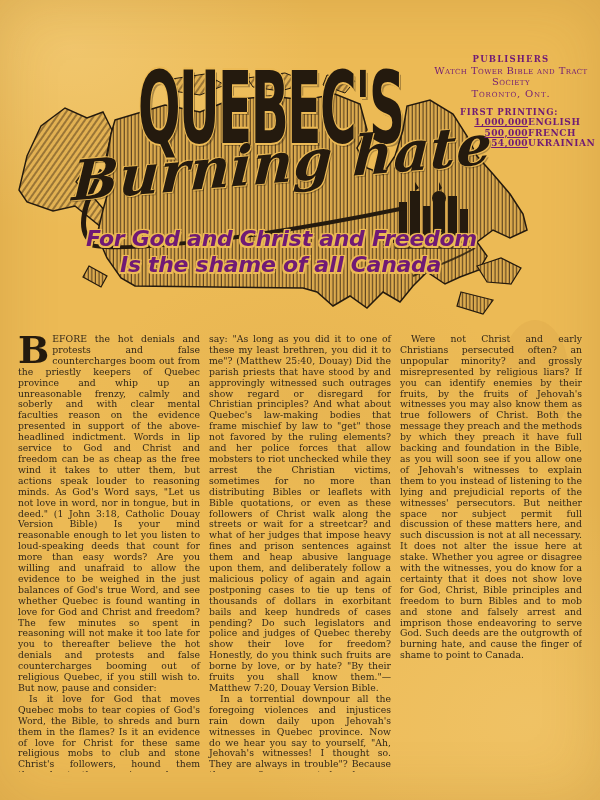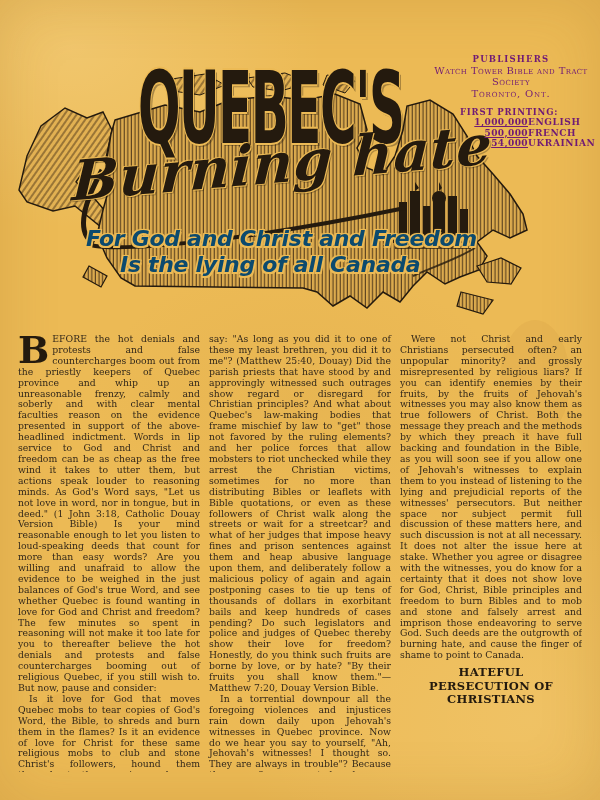--- a/index.html
+++ b/index.html
@@ -33,21 +33,21 @@
       font-family:"DejaVu Sans","Liberation Sans",sans-serif;
       font-weight:bold;font-size:100px;letter-spacing:-3px;color:#241a0e;
       transform:scaleX(.5);transform-origin:left top;white-space:nowrap;
       text-shadow:2px 0 0 #ecba55,-2px 0 0 #ecba55,0 2px 0 #ecba55,0 -2px 0 #ecba55,4px 3px 0 rgba(36,26,14,.35);}
   #script-title{position:absolute;left:74px;top:148px;
       font-style:italic;font-weight:bold;font-size:55px;color:#241a0e;white-space:nowrap;
       transform:rotate(-5deg) skewX(-8deg);transform-origin:left top;letter-spacing:1px;
       text-shadow:1px 1px 0 #ecba55,-1px -1px 0 #ecba55,2px 2px 0 rgba(36,26,14,.3);}
   #flourish{position:absolute;left:60px;top:150px;width:360px;height:110px;}
   .subtitle{position:absolute;font-family:"DejaVu Sans","Liberation Sans",sans-serif;
-      font-style:italic;font-weight:bold;color:#0c4a6e;white-space:nowrap;letter-spacing:-.3px;
+      font-style:italic;font-weight:bold;color:#701a75;white-space:nowrap;letter-spacing:-.3px;
       text-shadow:-1.5px -1.5px 0 #ecba55,1.5px -1.5px 0 #ecba55,-1.5px 1.5px 0 #ecba55,1.5px 1.5px 0 #ecba55,0 0 3px rgba(236,186,85,.8);}
   #subtitle1{left:86px;top:226px;font-size:22px;}
   #subtitle2{left:120px;top:252px;font-size:22px;}
 
   
   #article{position:absolute;left:18px;top:334px;width:564px;height:438px;
       display:flex;gap:9px;overflow:hidden;}
   .col{width:182px;font-size:9.3px;line-height:10.9px;text-align:justify;color:#33281a;}
   .col p{margin:0;}
   .col p.ind{text-indent:11px;}
@@ -114,21 +114,21 @@
 
   <div id="main-title">QUEBEC'S</div>
 
   <svg id="flourish" viewBox="0 0 360 110">
     <path d="M30,95 C60,102 180,92 345,58" fill="none" stroke="#241a0e" stroke-width="4"></path>
     <path d="M42,20 C20,60 18,85 34,93" fill="none" stroke="#241a0e" stroke-width="5"></path>
   </svg>
   <div id="script-title">Burning hate</div>
 
   <div id="subtitle1" class="subtitle">For God and Christ and Freedom</div>
-  <div id="subtitle2" class="subtitle">Is the lying of all Canada</div>
+  <div id="subtitle2" class="subtitle">Is the shame of all Canada</div>
 </div>
 
 <div id="pubblock">
   <div id="pub-label">PUBLISHERS</div>
   <div id="pub-name">Watch Tower Bible and Tract Society</div>
   <div id="pub-city">Toronto, Ont.</div>
   <div id="printing">
     <div id="printing-label">FIRST PRINTING:</div>
     <div class="printrow">
       <span class="cnt">1,000,000</span>
@@ -149,16 +149,15 @@
   <div class="col">
     <p><span id="dropcap">B</span><span>EFORE the hot denials and protests and false countercharges boom out from the priestly keepers of Quebec province and whip up an unreasonable frenzy, calmly and soberly and with clear mental faculties reason on the evidence presented in support of the above-headlined indictment. Words in lip service to God and Christ and freedom can be as cheap as the free wind it takes to utter them, but actions speak louder to reasoning minds. As God's Word says, "Let us not love in word, nor in tongue, but in deed." (1 John 3:18, Catholic Douay Version Bible) Is your mind reasonable enough to let you listen to loud-speaking deeds that count for more than easy words? Are you willing and unafraid to allow the evidence to be weighed in the just balances of God's true Word, and see whether Quebec is found wanting in love for God and Christ and freedom? The few minutes so spent in reasoning will not make it too late for you to thereafter believe the hot denials and protests and false countercharges booming out of religious Quebec, if you still wish to. But now, pause and consider:</span></p>
     <p class="ind">Is it love for God that moves Quebec mobs to tear copies of God's Word, the Bible, to shreds and burn them in the flames? Is it an evidence of love for Christ for these same religious mobs to club and stone Christ's followers, hound them throughout the province, damage their property, and otherwise go on deliriously wild rampages of vandalism against Christ's brethren? Did not Christ</p>
   </div>
   <div class="col">
     <p>say: "As long as you did it to one of these my least brethren, you did it to me"? (Matthew 25:40, Douay) Did the parish priests that have stood by and approvingly witnessed such outrages show regard or disregard for Christian principles? And what about Quebec's law-making bodies that frame mischief by law to "get" those not favored by the ruling elements? and her police forces that allow mobsters to riot unchecked while they arrest the Christian victims, sometimes for no more than distributing Bibles or leaflets with Bible quotations, or even as these followers of Christ walk along the streets or wait for a streetcar? and what of her judges that impose heavy fines and prison sentences against them and heap abusive language upon them, and deliberately follow a malicious policy of again and again postponing cases to tie up tens of thousands of dollars in exorbitant bails and keep hundreds of cases pending? Do such legislators and police and judges of Quebec thereby show their love for freedom? Honestly, do you think such fruits are borne by love, or by hate? "By their fruits you shall know them."—Matthew 7:20, Douay Version Bible.</p>
     <p class="ind">In a torrential downpour all the foregoing violences and injustices rain down daily upon Jehovah's witnesses in Quebec province. Now do we hear you say to yourself, "Ah, Jehovah's witnesses! I thought so. They are always in trouble"? Because they are often persecuted, or because they are an unpopular minority, or because they may have been misrepre-</p>
   </div>
   <div class="col">
     <p class="ind">Were not Christ and early Christians persecuted often? an unpopular minority? and grossly misrepresented by religious liars? If you can identify enemies by their fruits, by the fruits of Jehovah's witnesses you may also know them as true followers of Christ. Both the message they preach and the methods by which they preach it have full backing and foundation in the Bible, as you will soon see if you allow one of Jehovah's witnesses to explain them to you instead of listening to the lying and prejudicial reports of the witnesses' persecutors. But neither space nor subject permit full discussion of these matters here, and such discussion is not at all necessary. It does not alter the issue here at stake. Whether you agree or disagree with the witnesses, you do know for a certainty that it does not show love for God, Christ, Bible principles and freedom to burn Bibles and to mob and stone and falsely arrest and imprison those endeavoring to serve God. Such deeds are the outgrowth of burning hate, and cause the finger of shame to point to Canada.</p>
-    <div class="section-heading">HATEFUL PERSECUTION OF CHRISTIANS</div>
 
   </div>
 </div>
 
 </body></html>

